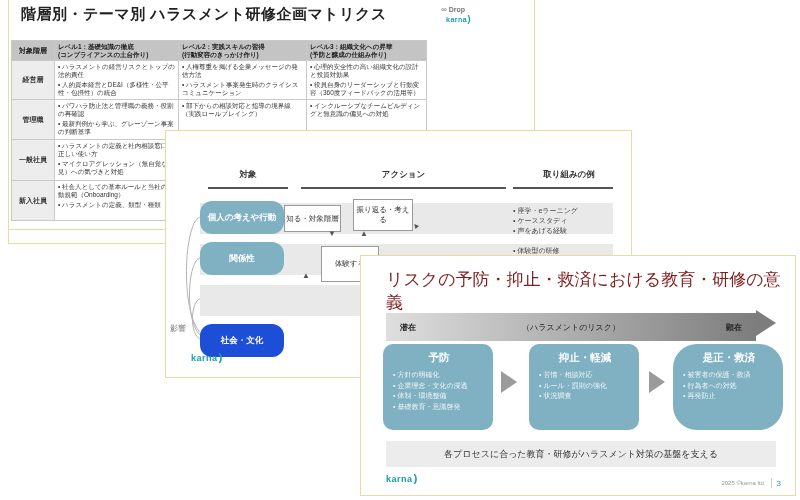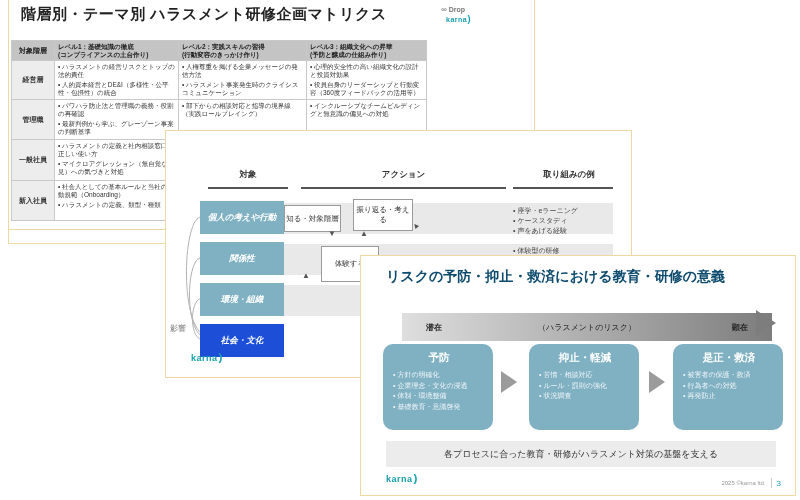--- a/index.html
+++ b/index.html
@@ -26,36 +26,36 @@
   .thead{height:20px;} .r0{height:39px;} .r1{height:40px;} .r2{height:41px;} .r3{height:40px;}
   .b{margin-bottom:1px;}
   .b::before{content:"• ";}
   .s1-footline{position:absolute;left:0;top:229px;width:525px;height:1px;background:#eed9a2;}
   
   #slide2{left:165px;top:130px;width:467px;height:248px;z-index:2;}
   .s2-title{position:absolute;left:30px;top:10px;font-size:13px;font-weight:bold;color:#333;}
   .colhead{position:absolute;top:38px;font-size:8.5px;font-weight:bold;color:#333;text-align:center;}
   .ul{position:absolute;top:56px;height:2px;background:#555;}
   .band{position:absolute;left:34px;width:413px;height:31px;background:#e9e9e9;}
-  .bluebox{position:absolute;left:34px;width:84px;height:33px;background:#7fb1c3;border-radius:0;
-           color:#fff;font-weight:bold;font-size:8.5px;display:flex;align-items:center;justify-content:center;font-style:italic;}
+  .bluebox{position:absolute;left:34px;width:84px;height:33px;background:#7fb1c3;border-radius:12px;
+           color:#fff;font-weight:bold;font-size:8.5px;display:flex;align-items:center;justify-content:center;}
   .whitebox{position:absolute;background:#fff;border:1px solid #9a9a9a;font-size:7.5px;color:#333;
             display:flex;align-items:center;justify-content:center;text-align:center;box-sizing:border-box;}
   .tri{position:absolute;font-size:8px;color:#555;line-height:1;}
   .exlist{position:absolute;left:347px;width:100px;font-size:7px;color:#444;line-height:1.45;}
   .exlist .b{margin:0;}
   .influence{position:absolute;left:4px;top:192px;font-size:8px;color:#777;}
   .s2-karna{position:absolute;left:25px;top:222px;font-size:9px;}
   
   #slide3{left:360px;top:255px;width:436px;height:241px;z-index:3;}
-  .s3-title{position:absolute;left:25px;top:12px;font-size:14px;font-weight:bold;color:#0c4a6e;}
+  .s3-title{position:absolute;left:25px;top:12px;font-size:17px;font-weight:normal;color:#7f1d1d;}
   .garrow{position:absolute;left:25px;top:57px;width:370px;height:28px;
           background:linear-gradient(to right,#dedede,#7d7d7d);
           display:flex;align-items:center;justify-content:space-between;
-          padding:0 24px;box-sizing:border-box;font-size:8px;color:#222;margin-left:16px;}
+          padding:0 14px;box-sizing:border-box;font-size:8px;color:#222;}
   .garrow .endlab{font-weight:bold;}
   .ghead{position:absolute;left:395px;top:54px;width:0;height:0;
          border-top:13px solid transparent;border-bottom:13px solid transparent;border-left:20px solid #7d7d7d;}
   .s3box{position:absolute;top:88px;width:110px;height:86px;background:#7fb1c3;border-radius:10px;
          color:#fff;box-sizing:border-box;padding:7px 8px 0 10px;}
   .s3box .bt{text-align:center;font-weight:bold;font-size:10.5px;margin-bottom:5px;}
   .s3box .b{font-size:7px;color:rgba(255,255,255,.88);line-height:1.5;margin:0;}
   .s3tri{position:absolute;top:115px;width:0;height:0;
          border-top:11px solid transparent;border-bottom:11px solid transparent;border-left:16px solid #9b9b9b;}
   .s3bar{position:absolute;left:25px;top:185px;width:390px;height:26px;background:#ececec;
@@ -155,21 +155,20 @@
     <div class="band" style="top:154px;"></div>
 
     <svg width="40" height="160" viewBox="0 0 40 160" style="position:absolute;left:8px;top:66px;">
       <path d="M32,139 C6,132 8,26 26,20" stroke="#b3b3b3" fill="none"></path>
       <path d="M32,141 C10,138 12,64 26,61" stroke="#b3b3b3" fill="none"></path>
       <path d="M32,143 C14,146 16,104 26,102" stroke="#b3b3b3" fill="none"></path>
     </svg>
 
     <div class="bluebox" style="top:70px;">個人の考えや行動</div>
     <div class="bluebox" style="top:111px;">関係性</div>
-    <div class="bluebox" style="top:152px;">環境・組織</div>
     <div class="bluebox" style="top:193px;background:#1d4ed8;">社会・文化</div>
 
     <div class="whitebox" style="left:118px;top:74px;width:57px;height:27px;">知る・対象階層</div>
     <div class="whitebox" style="left:187px;top:68px;width:60px;height:32px;">振り返る・考える</div>
     <div class="whitebox" style="left:155px;top:115px;width:58px;height:36px;">体験する</div>
 
     <div class="tri" style="left:162px;top:99px;">▼</div>
     <div class="tri" style="left:194px;top:99px;">▲</div>
     <div class="tri" style="left:246px;top:91px;transform:rotate(-40deg);">▲</div>
     <div class="tri" style="left:136px;top:141px;">▲</div>
@@ -206,21 +205,21 @@
       <div class="b">基礎教育・意識啓発</div>
     </div>
     <div class="s3tri" style="left:140px;"></div>
     <div class="s3box" style="left:168px;">
       <div class="bt">抑止・軽減</div>
       <div class="b">苦情・相談対応</div>
       <div class="b">ルール・罰則の強化</div>
       <div class="b">状況調査</div>
     </div>
     <div class="s3tri" style="left:288px;"></div>
-    <div class="s3box" style="left:312px;">
+    <div class="s3box" style="left:312px;border-radius:24px;">
       <div class="bt">是正・救済</div>
       <div class="b">被害者の保護・救済</div>
       <div class="b">行為者への対処</div>
       <div class="b">再発防止</div>
     </div>
 
     <div class="s3bar">各プロセスに合った教育・研修がハラスメント対策の基盤を支える</div>
 
     <div class="s3-karna karna"><span>karna</span><span class="paren">)</span></div>
     <div class="s3foot">

